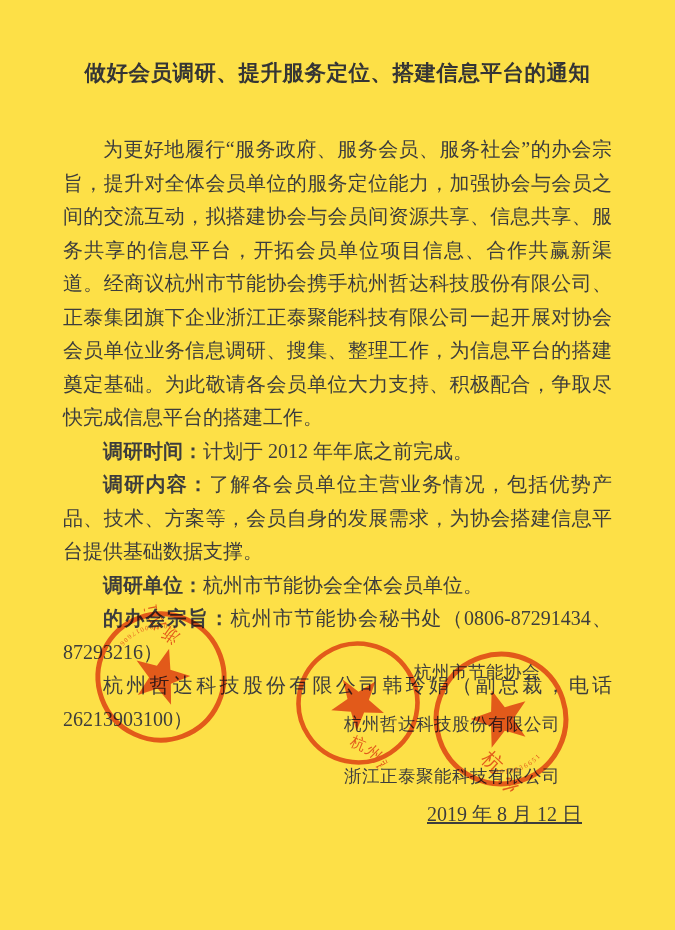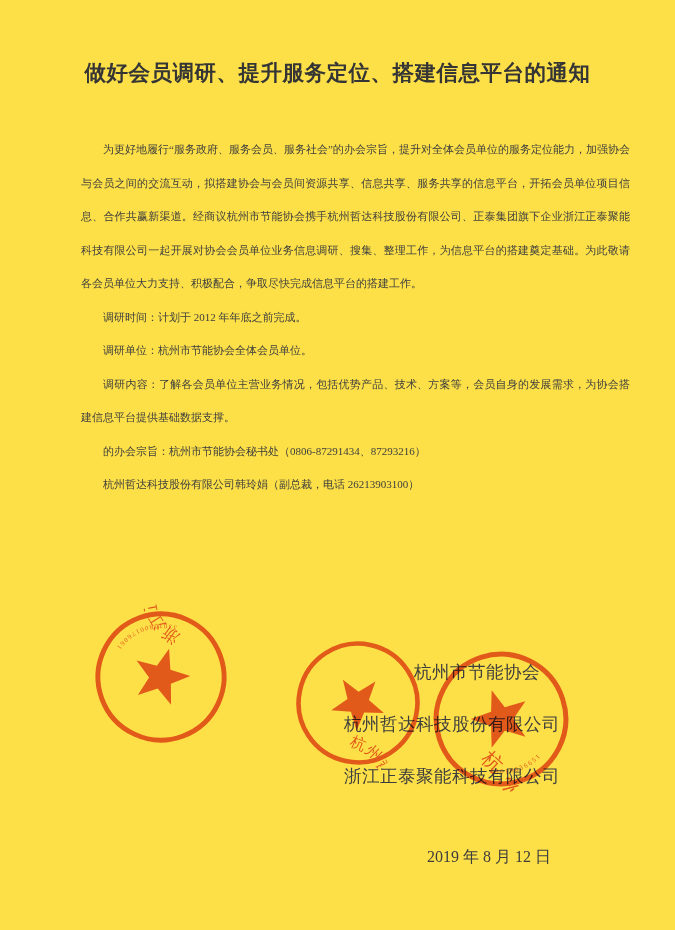--- a/index.html
+++ b/index.html
@@ -20,63 +20,63 @@
     margin: 0;
     text-align: center;
     font-size: 21.5px;
     font-weight: bold;
     letter-spacing: 0.5px;
     color: #353535;
   }
   .body-text {
     position: absolute;
     top: 133px;
-    left: 81px;
+    left: 63px;
     width: 549px;
-    font-size: 11px;
+    font-size: 20px;
     line-height: 33.5px;
     text-align: justify;
   }
   .body-text p {
     margin: 0;
     text-indent: 2em;
   }
-  .body-text .bold { font-weight: normal; }
+  .body-text .bold { font-weight: bold; }
   .sig-line {
     position: absolute;
     font-size: 17.5px;
     letter-spacing: 0.5px;
     color: #3d3d3d;
     white-space: nowrap;
   }
   .sig-1 { left: 414px; top: 660px; }
   .sig-2 { left: 344px; top: 712px; }
   .sig-3 { left: 344px; top: 764px; }
-  .doc-date { left: 427px; top: 847px; position: absolute; font-size: 16px; white-space: nowrap; }
+  .doc-date { left: 427px; top: 801px; position: absolute; font-size: 20px; white-space: nowrap; text-decoration: underline; }
   .stamp {
     position: absolute;
     mix-blend-mode: multiply;
     opacity: 0.78;
     pointer-events: none;
   }
   .stamp svg { display: block; }
   .stamp text { font-family: "Liberation Serif", "DejaVu Serif", serif; }
 </style>
 </head>
 <body>
 
 <div class="page">
 
   <h1 class="title">做好会员调研、提升服务定位、搭建信息平台的通知</h1>
 
   <div class="body-text">
       <p><span>为更好地履行“服务政府、服务会员、服务社会”的办会宗旨，提升对全体会员单位的服务定位能力，加强协会与会员之间的交流互动，拟搭建协会与会员间资源共享、信息共享、服务共享的信息平台，开拓会员单位项目信息、合作共赢新渠道。经商议杭州市节能协会携手杭州哲达科技股份有限公司、正泰集团旗下企业浙江正泰聚能科技有限公司一起开展对协会会员单位业务信息调研、搜集、整理工作，为信息平台的搭建奠定基础。为此敬请各会员单位大力支持、积极配合，争取尽快完成信息平台的搭建工作。</span></p>
       <p><span class="bold">调研时间：</span><span>计划于 2012 年年底之前完成。</span></p>
+      <p><span class="bold">调研内容：</span><span>了解各会员单位主营业务情况，包括优势产品、技术、方案等，会员自身的发展需求，为协会搭建信息平台提供基础数据支撑。</span></p>
       <p><span class="bold">调研单位：</span><span>杭州市节能协会全体会员单位。</span></p>
-      <p><span class="bold">调研内容：</span><span>了解各会员单位主营业务情况，包括优势产品、技术、方案等，会员自身的发展需求，为协会搭建信息平台提供基础数据支撑。</span></p>
       <p><span class="bold">的办会宗旨：</span><span>杭州市节能协会秘书处（0806-87291434、87293216）</span></p>
       <p><span>杭州哲达科技股份有限公司韩玲娟（副总裁，电话 26213903100）</span></p>
     </div>
 
   <div class="sig-line sig-1">杭州市节能协会</div>
 
   <div class="sig-line sig-2">杭州哲达科技股份有限公司</div>
 
   <div class="sig-line sig-3">浙江正泰聚能科技有限公司</div>
 

